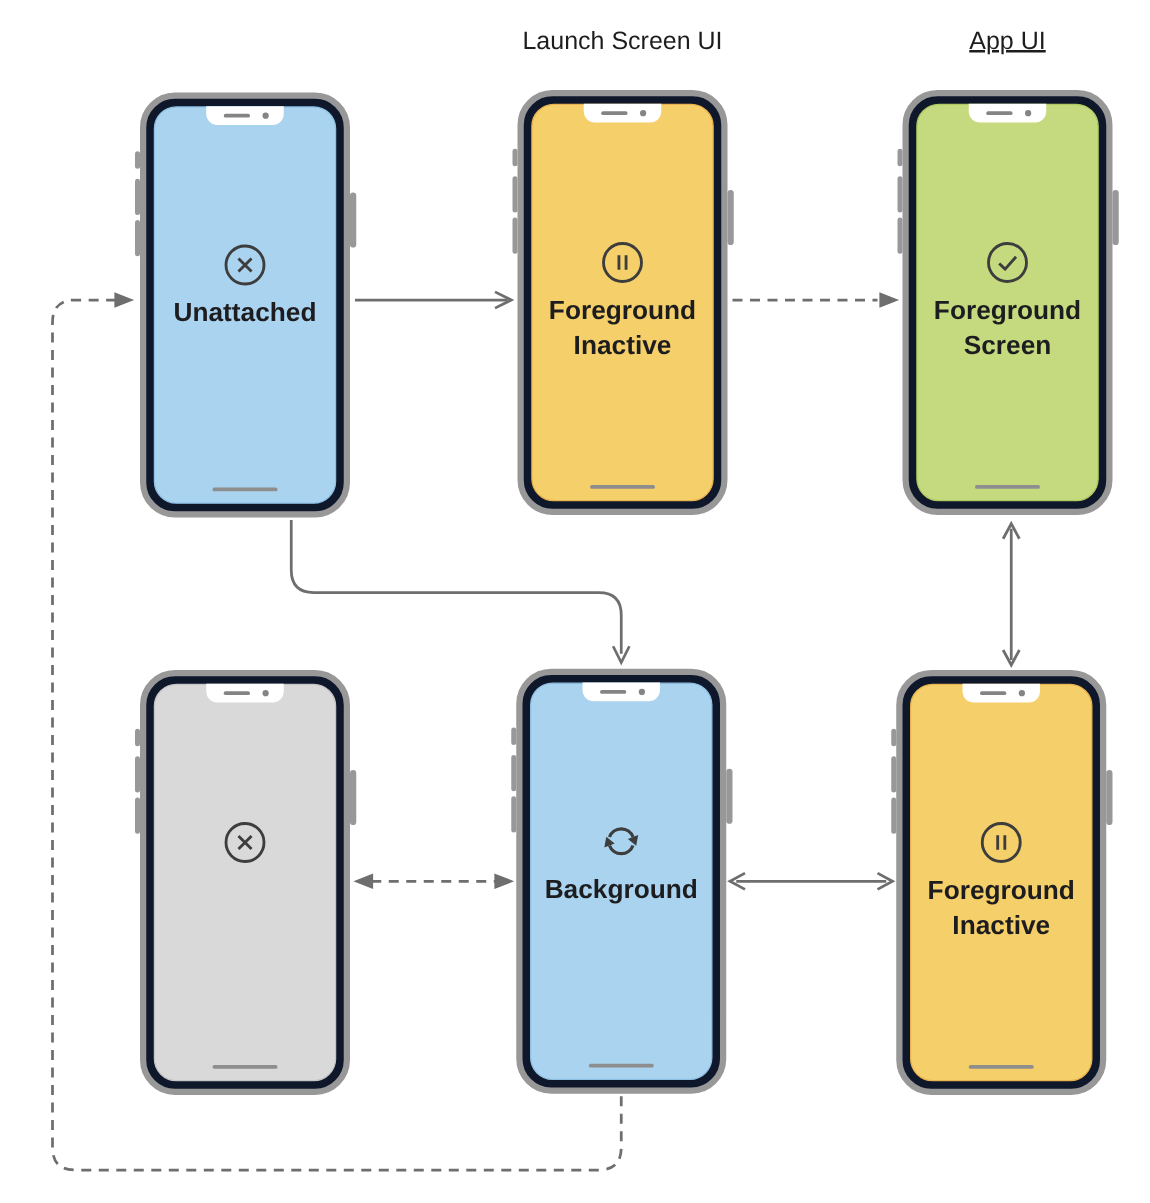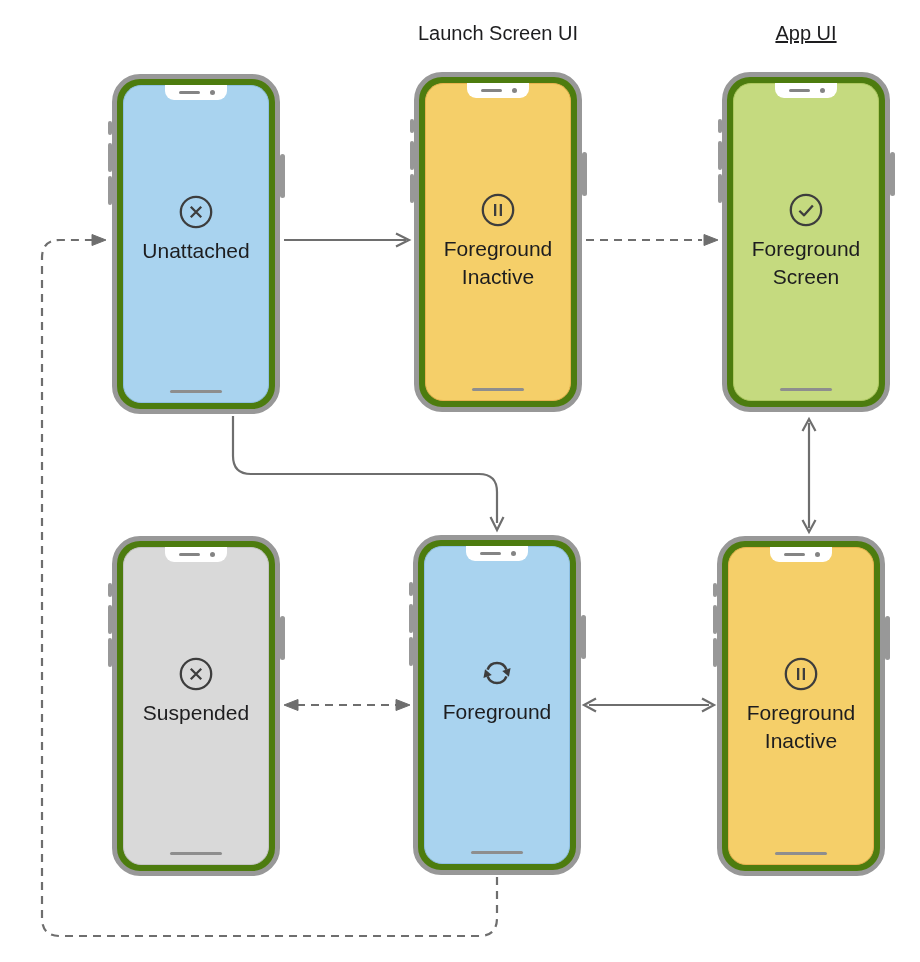--- a/index.html
+++ b/index.html
@@ -5,21 +5,21 @@
   html,body{margin:0;padding:0;background:#ffffff;}
   body{font-family:"Liberation Sans","DejaVu Sans",sans-serif;color:var(--text,#1d1d1f);}
   .canvas{position:relative;width:920px;height:962px;background:#fff;overflow:hidden;}
 
   .col-header{position:absolute;width:220px;text-align:center;font-size:20px;color:var(--text,#1d1d1f);}
   .col-header.launch{left:388px;top:22px;}
   .col-header.app{left:696px;top:22px;text-decoration:underline;}
 
   
   .phone{position:absolute;width:168px;height:340px;border:5px solid var(--frame,#989898);
-         border-radius:28px;background:#4d7c0f;box-sizing:border-box;}
+         border-radius:28px;background:#0f172a;box-sizing:border-box;font-weight:bold;}
   .pos-unattached{left:112px;top:74px;}
   .pos-fgi-top{left:414px;top:72px;}
   .pos-fga{left:722px;top:72px;}
   .pos-suspended{left:112px;top:536px;}
   .pos-background{left:413px;top:535px;}
   .pos-fgi-bottom{left:717px;top:536px;}
 
   .screen{position:absolute;left:6px;right:6px;top:6px;bottom:6px;border-radius:18px;
           box-sizing:border-box;border:1.5px solid;}
   .screen.blue{background:var(--screen-blue,#A9D3EF);border-color:var(--edge-blue,#8FC0E4);}
@@ -176,21 +176,20 @@
       <div class="notch">
         <div class="speaker"></div>
         <div class="camera"></div>
       </div>
       <div class="state-icon">
         <svg width="38" height="38" viewBox="0 0 40 40">
           <circle class="ic" cx="20" cy="20" r="16" stroke-width="2.4"></circle>
           <path class="ic" d="M14.5 14.5 L25.5 25.5 M25.5 14.5 L14.5 25.5" stroke-width="2.4"></path>
         </svg>
       </div>
-      <div class="state-label">Suspended</div>
       <div class="homebar"></div>
     </div>
   </div>
 
   <div class="phone pos-background">
     <div class="btn mute"></div>
     <div class="btn volup"></div>
     <div class="btn voldown"></div>
     <div class="btn power"></div>
     <div class="screen blue">
@@ -203,21 +202,21 @@
           <path class="ic" d="M10.6 15.6 A10 10 0 0 1 29.4 15.6" stroke-width="2.6"></path>
           <g transform="translate(29.4,15.6) rotate(70)">
               <path class="icf" d="M0,-4.4 L7.5,0 L0,4.4 Z"></path>
             </g>
           <path class="ic" d="M29.4 22.4 A10 10 0 0 1 10.6 22.4" stroke-width="2.6"></path>
           <g transform="translate(10.6,22.4) rotate(-110)">
               <path class="icf" d="M0,-4.4 L7.5,0 L0,4.4 Z"></path>
             </g>
         </svg>
       </div>
-      <div class="state-label">Foreground</div>
+      <div class="state-label">Background</div>
       <div class="homebar"></div>
     </div>
   </div>
 
   <div class="phone pos-fgi-bottom">
     <div class="btn mute"></div>
     <div class="btn volup"></div>
     <div class="btn voldown"></div>
     <div class="btn power"></div>
     <div class="screen yellow">

